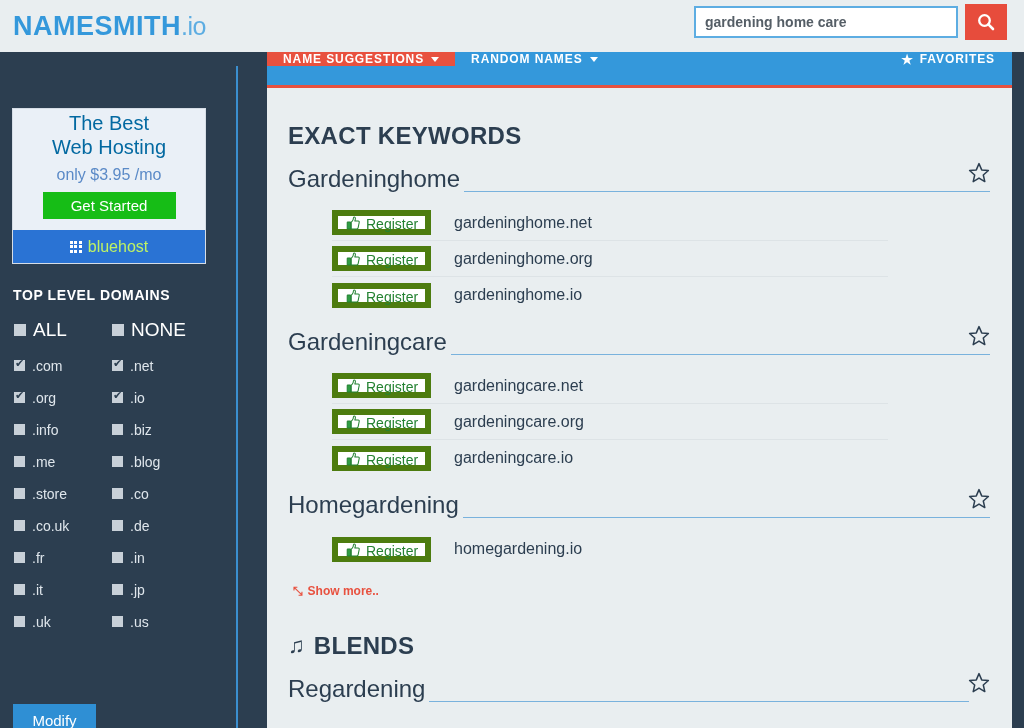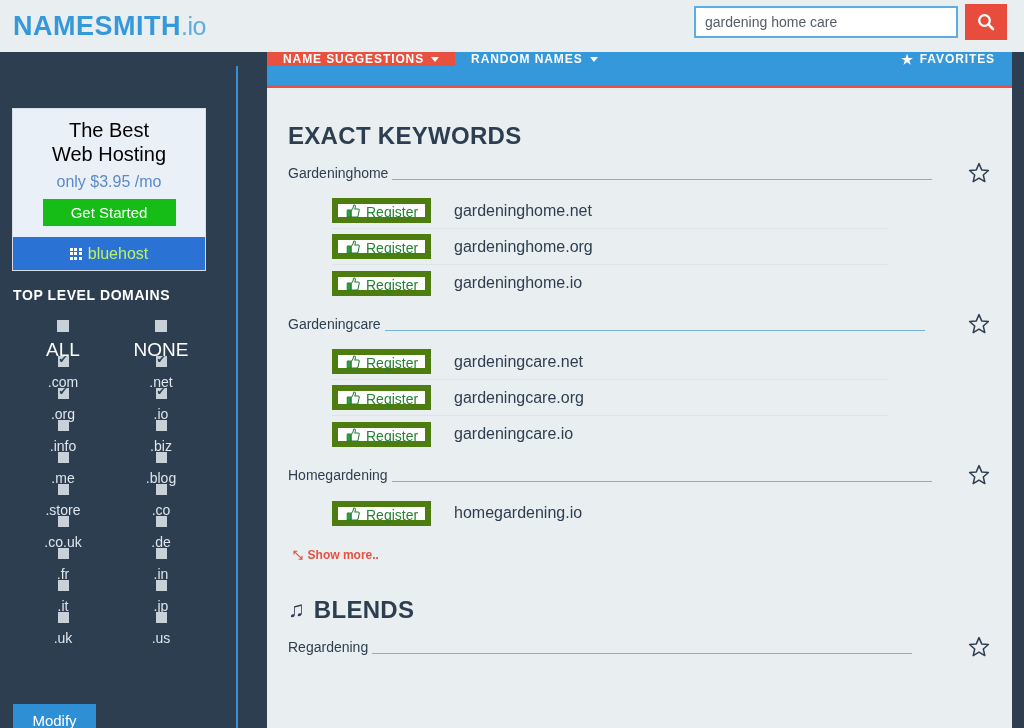--- a/index.html
+++ b/index.html
@@ -41,20 +41,21 @@
   }
   .search-input {
     width: 264px; height: 32px;
     border: 2px solid #5dade2;
     background: #ffffff;
     font-family: "Liberation Sans", sans-serif;
     font-size: 14px;
     color: #555e66;
     padding: 0 9px;
     outline: none;
+    font-weight: bold;
   }
   .search-btn {
     width: 42px; height: 36px;
     margin-left: 7px;
     background: #e74c3c;
     border: none;
     cursor: pointer;
     display: flex; align-items: center; justify-content: center;
   }
   .search-btn svg { display: block; }
@@ -74,24 +75,24 @@
   }
   .ad-box {
     position: absolute;
     left: 12px; top: 56px;
     width: 194px;
     background: #eaf0f7;
     border: 1px solid #d6dde6;
   }
   .ad-title {
     text-align: center;
-    color: #000000;
+    color: #0369a1;
     font-size: 20px;
     line-height: 1.18;
-    padding-top: 10px;
+    padding-top: 3px;
     font-weight: 400;
   }
   .ad-price {
     text-align: center;
     color: #5b8ac7;
     font-size: 16px;
     margin-top: 7px;
   }
   .ad-cta {
     display: block;
@@ -136,21 +137,20 @@
     grid-template-columns: 98px 98px;
     row-gap: 13px;
   }
   .tld-item {
     display: flex; align-items: center;
     gap: 7px;
     color: #dfe6ec;
     font-size: 14px;
     cursor: pointer;
     height: 19px;
-    flex-direction: column;
   }
   .tld-item.big { font-size: 19px; color: #ffffff; margin-bottom: 4px; }
   .cbox {
     width: 11px; height: 11px;
     background: #c8d0d8;
     display: inline-block;
     flex: none;
     position: relative;
   }
   .tld-item.big .cbox { width: 12px; height: 12px; }
@@ -237,21 +237,21 @@
   }
   .note-icon { font-size: 22px; color: #2c3e50; line-height: 1; }
 
   .group { margin-top: 15px; position: relative; }
   .group-head {
     display: flex; align-items: flex-end;
     width: 702px;
   }
   .group-name {
     color: #2c3e50;
-    font-size: 14px;
+    font-size: 24px;
     padding-bottom: 4px;
     white-space: nowrap;
   }
   .group-rule {
     flex: 1;
     border-bottom: 1.5px solid #79b2dd;
     margin-left: 4px;
     margin-bottom: 5px;
     max-width: 540px;
   }

